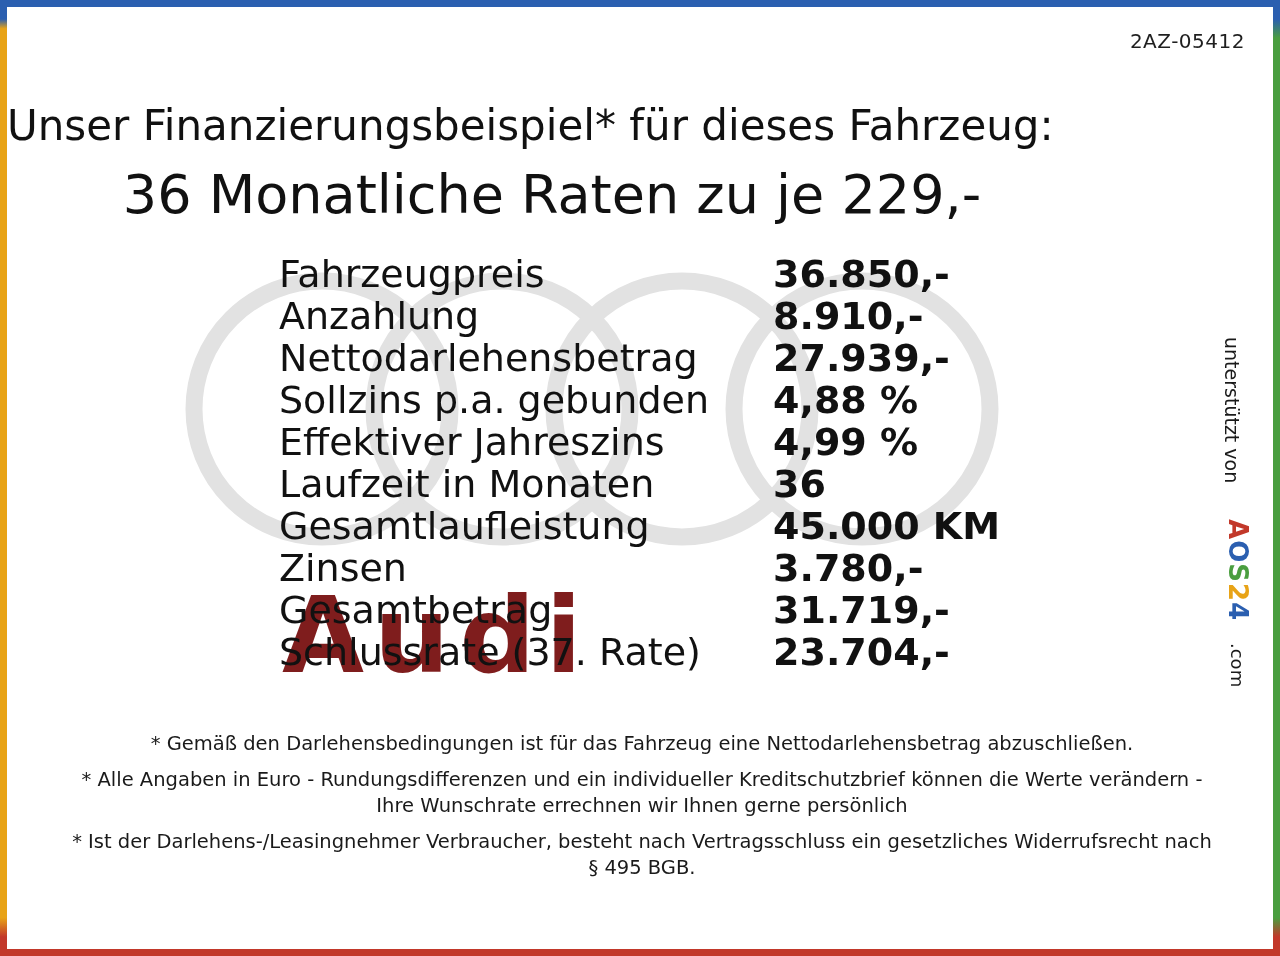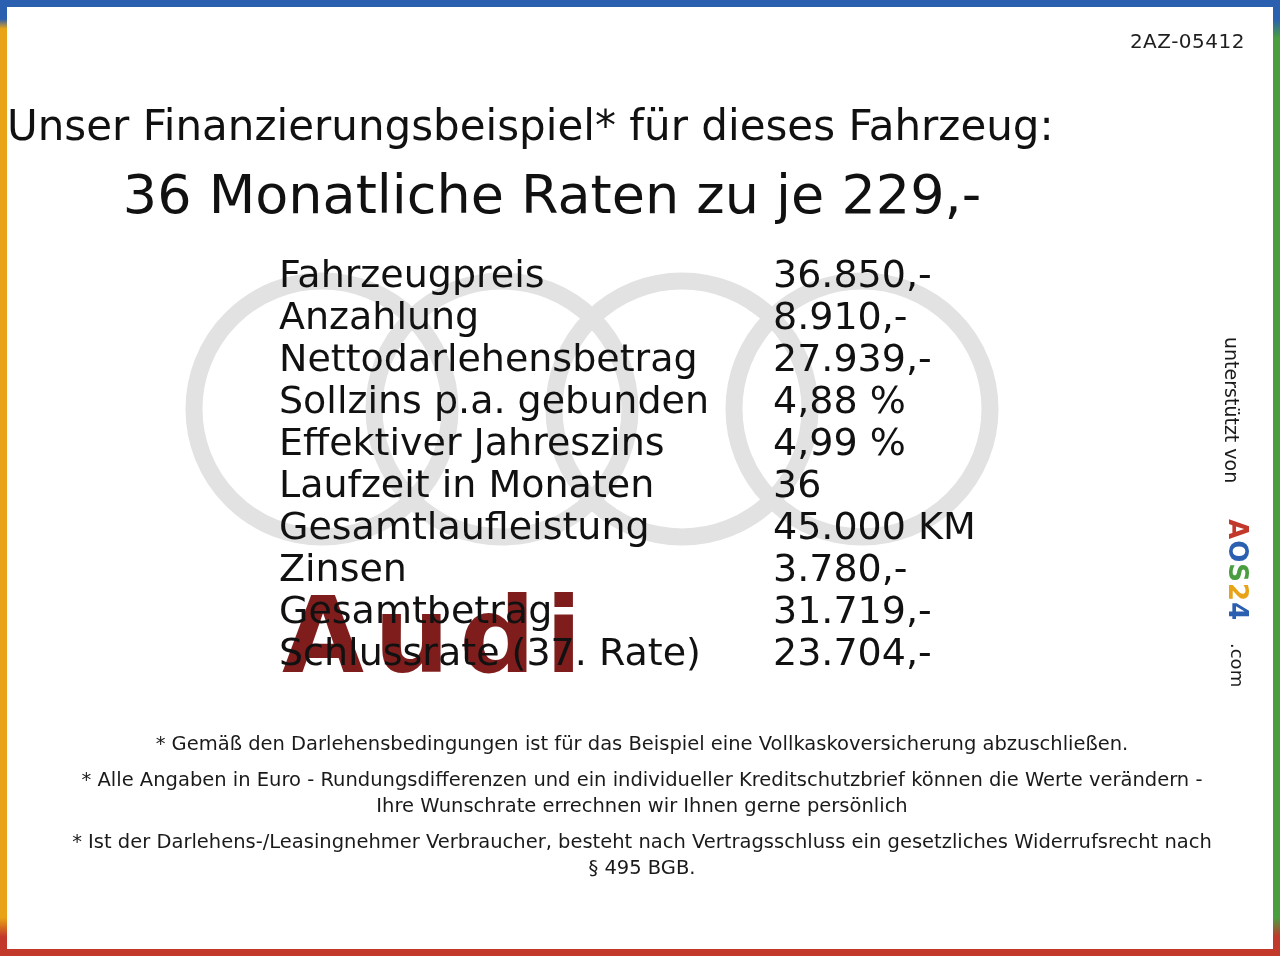--- a/index.html
+++ b/index.html
@@ -132,20 +132,21 @@
     padding: 0;
     white-space: nowrap;
     vertical-align: top;
   }
   .finance-table td.label {
     width: 484px;
     padding-right: 10px;
   }
   .finance-table td.value {
     width: 300px;
+    font-weight: bold;
   }
 
   
   .footnotes {
     position: absolute;
     top: 724px;
     left: 60px;
     width: 1150px;
     text-align: center;
     z-index: 3;
@@ -274,21 +275,21 @@
           <td class="value">31.719,-</td>
         </tr>
         <tr>
           <td class="label">Schlussrate (37. Rate)</td>
           <td class="value">23.704,-</td>
         </tr>
       </tbody>
     </table>
 
     <div class="footnotes">
-      <p class="tight">* Gemäß den Darlehensbedingungen ist für das Beispiel eine Vollkaskoversicherung abzuschließen.</p>
+      <p class="tight">* Gemäß den Darlehensbedingungen ist für das Fahrzeug eine Nettodarlehensbetrag abzuschließen.</p>
       <p class="tight">* Alle Angaben in Euro - Rundungsdifferenzen und ein individueller Kreditschutzbrief können die Werte verändern - Ihre Wunschrate errechnen wir Ihnen gerne persönlich</p>
       <p>* Ist der Darlehens-/Leasingnehmer Verbraucher, besteht nach Vertragsschluss ein gesetzliches Widerrufsrecht nach § 495 BGB.</p>
     </div>
 
     <div class="supporter">
       <div class="supporter-text">unterstützt von</div>
       <div class="supporter-logo"><span class="l1">A</span><span class="l2">O</span><span class="l3">S</span><span class="l4">2</span><span class="l5">4</span></div>
       <div class="supporter-tld">.com</div>
     </div>
 

